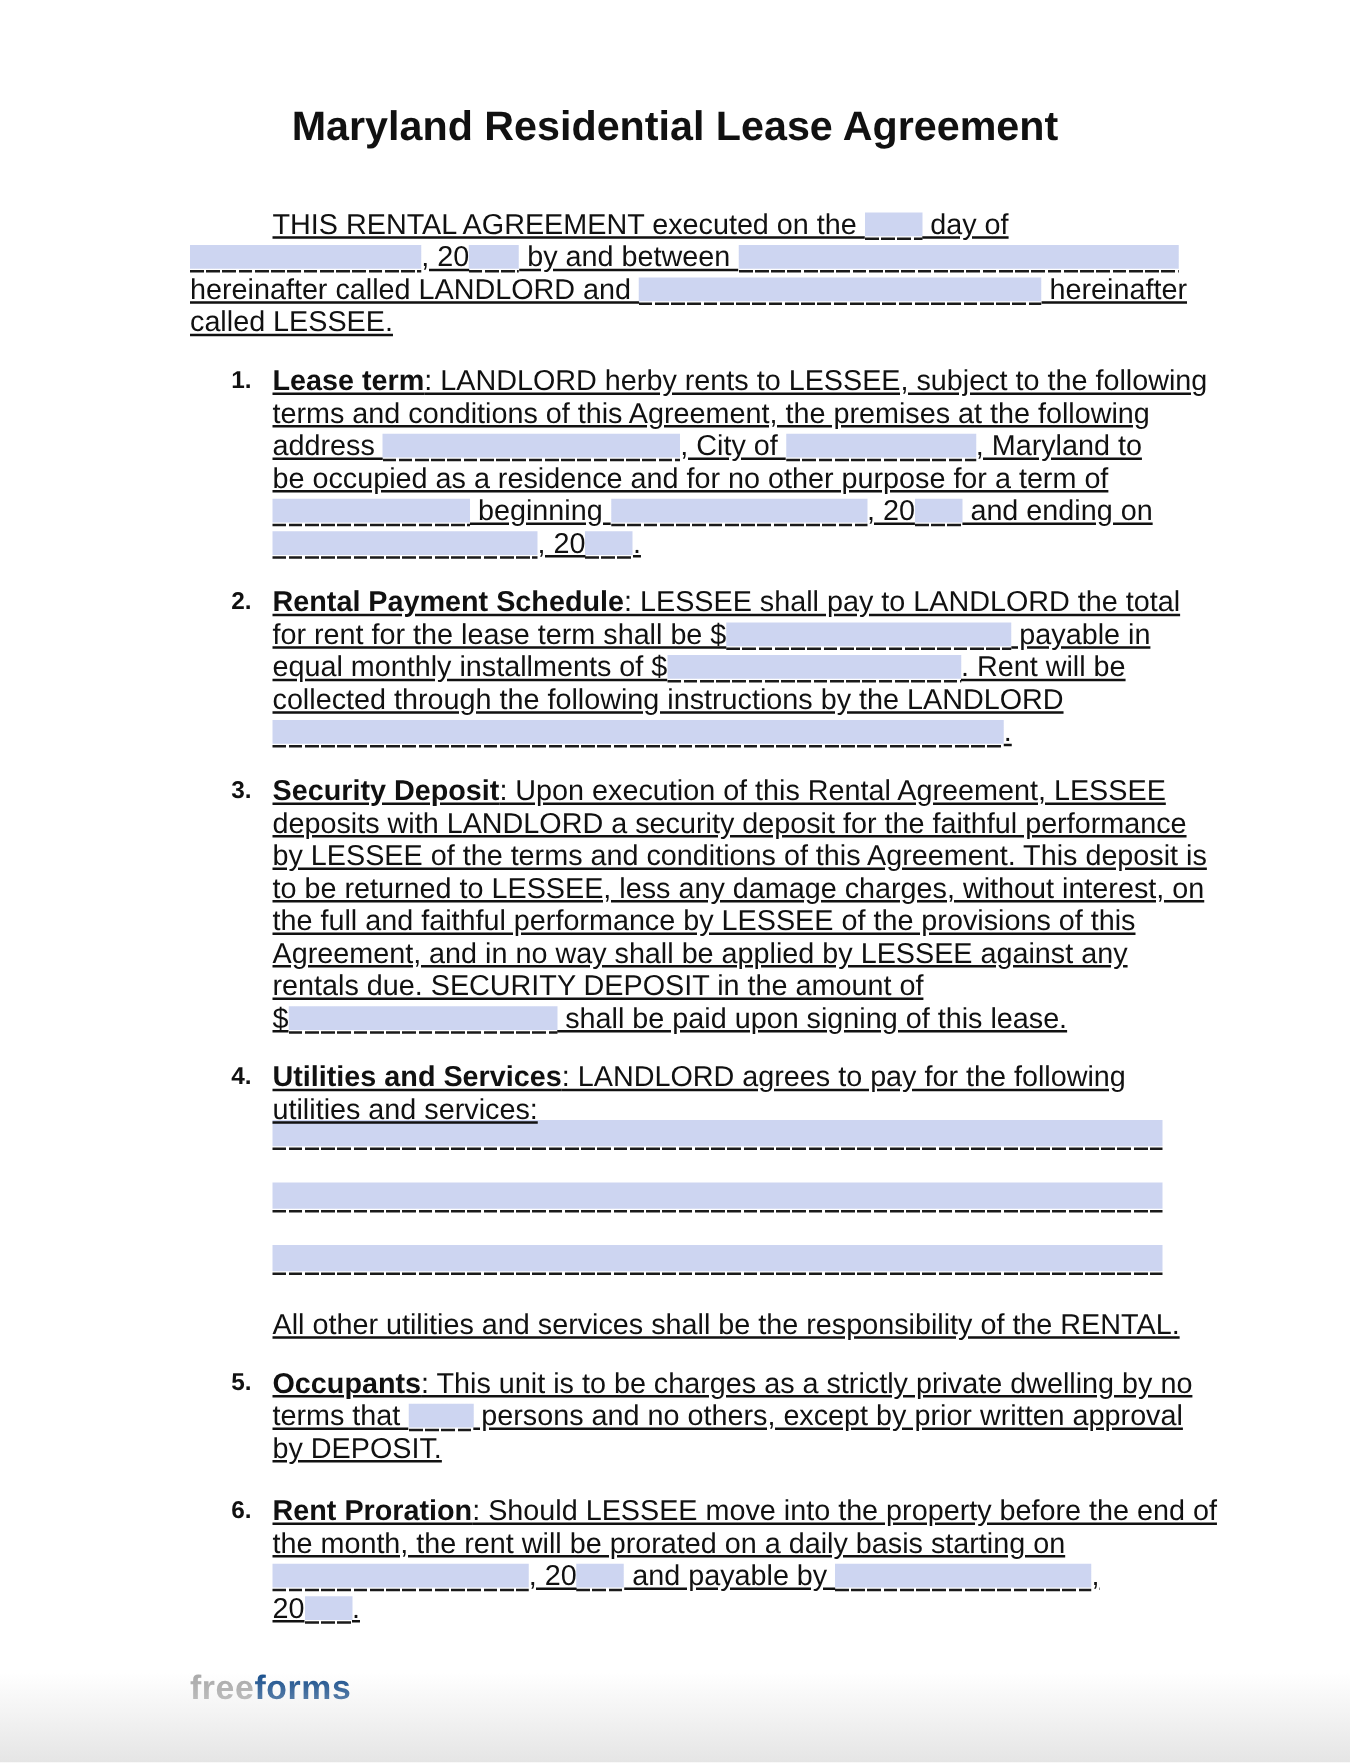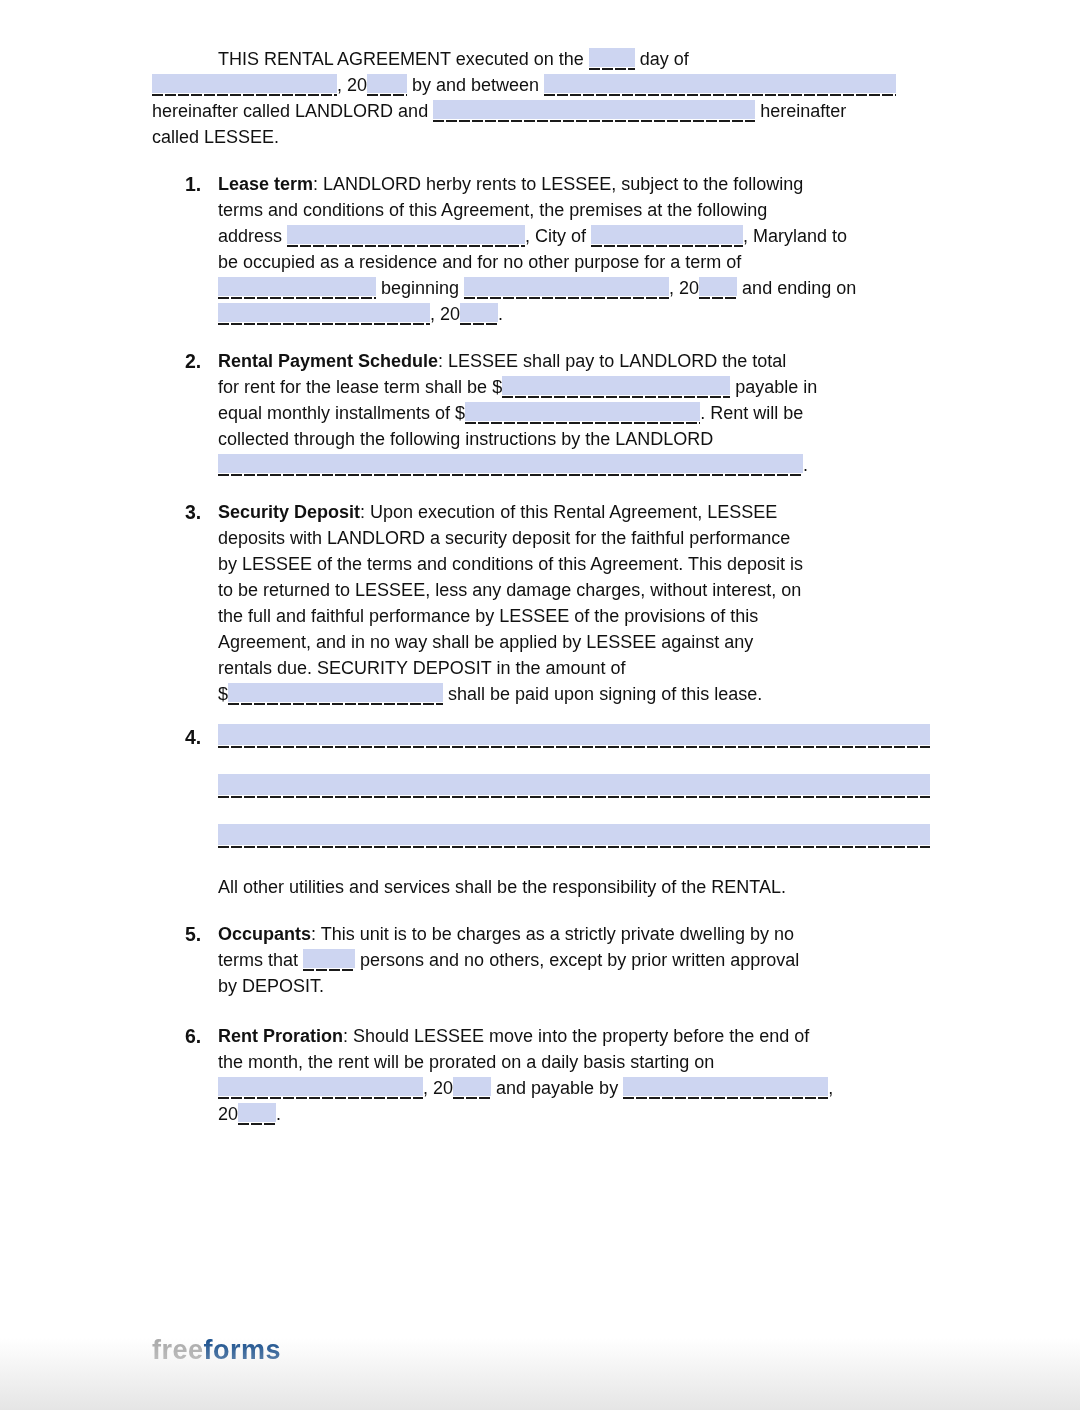--- a/index.html
+++ b/index.html
@@ -11,24 +11,25 @@
   }
   .page{position:relative;width:1080px;height:1410px;overflow:hidden;background:#fff;}
   h1{
     margin:82px 0 0 0;
     text-align:center;
     font-size:33px;
     font-weight:bold;
     color:#111;
   }
   .para{
-    font-size:18px;
+    font-size:23px;
     line-height:26px;
     margin:0;
     white-space:nowrap;
+    text-decoration:underline;
   }
   .intro{
     margin:46px 0 0 152px;
     text-indent:66px;
   }
   .section{
     position:relative;
     margin:21px 0 0 218px;
     width:740px;
   }
@@ -77,40 +78,42 @@
     width:100%;height:72px;
     background:linear-gradient(rgba(255,255,255,0),#e5e5e5);
     pointer-events:none;
   }
 </style>
 </head>
 <body>
 
 <div class="page" style="--field:#cdd5f1">
 
+  <h1>Maryland Residential Lease Agreement</h1>
 
   <p class="para intro"><span>THIS RENTAL AGREEMENT executed on the </span><span class="blank" style="width: 46px;"></span><span> day of</span><br><span class="blank" style="width: 185px;"></span><span>, 20</span><span class="blank" style="width: 40px;"></span><span> by and between </span><span class="blank" style="width: 352px;"></span><br><span>hereinafter called LANDLORD and </span><span class="blank" style="width: 322px;"></span><span> hereinafter</span><br><span>called LESSEE.</span></p>
 
   <div class="section">
     <span class="num">1.</span>
     <p class="para"><span class="b">Lease term</span><span>: LANDLORD herby rents to LESSEE, subject to the following</span><br><span>terms and conditions of this Agreement, the premises at the following</span><br><span>address </span><span class="blank" style="width: 238px;"></span><span>, City of </span><span class="blank" style="width: 152px;"></span><span>, Maryland to</span><br><span>be occupied as a residence and for no other purpose for a term of</span><br><span class="blank" style="width: 158px;"></span><span> beginning </span><span class="blank" style="width: 205px;"></span><span>, 20</span><span class="blank" style="width: 38px;"></span><span> and ending on</span><br><span class="blank" style="width: 212px;"></span><span>, 20</span><span class="blank" style="width: 38px;"></span><span>.</span></p>
   </div>
 
   <div class="section">
     <span class="num">2.</span>
     <p class="para"><span class="b">Rental Payment Schedule</span><span>: LESSEE shall pay to LANDLORD the total</span><br><span>for rent for the lease term shall be $</span><span class="blank" style="width: 228px;"></span><span> payable in</span><br><span>equal monthly installments of $</span><span class="blank" style="width: 235px;"></span><span>. Rent will be</span><br><span>collected through the following instructions by the LANDLORD</span><br><span class="blank" style="width: 585px;"></span><span>.</span></p>
   </div>
 
   <div class="section">
     <span class="num">3.</span>
     <p class="para"><span class="b">Security Deposit</span><span>: Upon execution of this Rental Agreement, LESSEE</span><br><span>deposits with LANDLORD a security deposit for the faithful performance</span><br><span>by LESSEE of the terms and conditions of this Agreement. This deposit is</span><br><span>to be returned to LESSEE, less any damage charges, without interest, on</span><br><span>the full and faithful performance by LESSEE of the provisions of this</span><br><span>Agreement, and in no way shall be applied by LESSEE against any</span><br><span>rentals due. SECURITY DEPOSIT in the amount of</span><br><span>$</span><span class="blank" style="width: 215px;"></span><span> shall be paid upon signing of this lease.</span></p>
   </div>
 
   <div class="section">
     <span class="num">4.</span>
+    <p class="para"><span class="b">Utilities and Services</span><span>: LANDLORD agrees to pay for the following</span><br><span>utilities and services:</span></p>
     <div class="fieldlines">
         <div class="blank-line" style="width: 712px;"></div>
         <div class="blank-line" style="width: 712px;"></div>
         <div class="blank-line" style="width: 712px;"></div>
       </div>
     <p class="para closing"><span>All other utilities and services shall be the responsibility of the RENTAL.</span></p>
   </div>
 
   <div class="section">
     <span class="num">5.</span>

